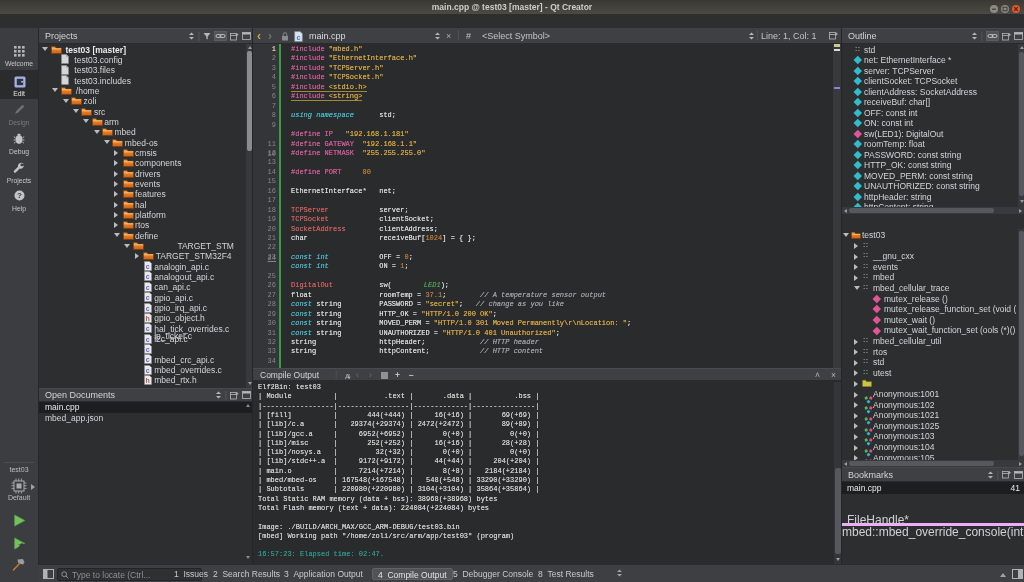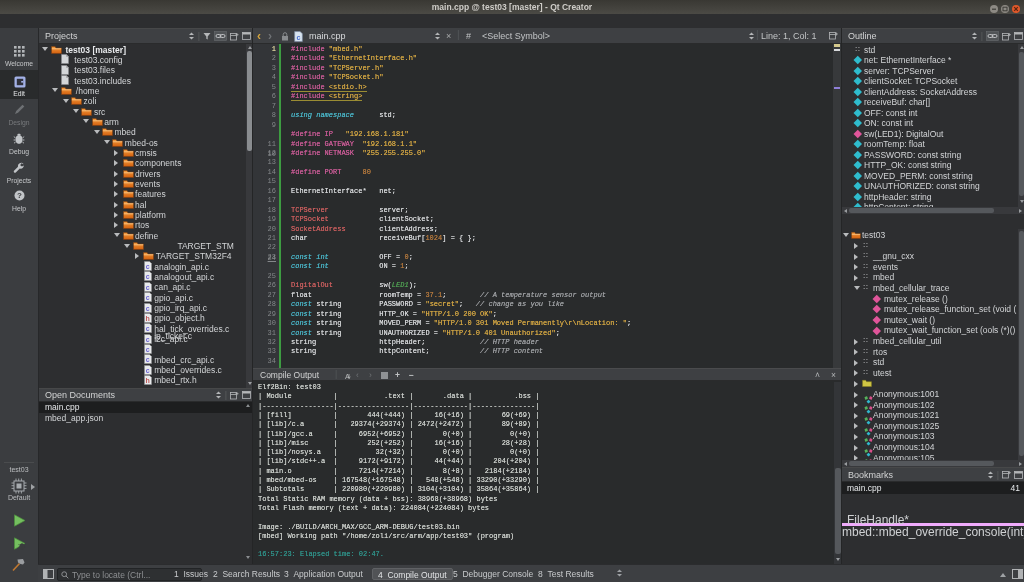--- a/index.html
+++ b/index.html
@@ -32,21 +32,21 @@
 .arr.closed{border-top:3.5px solid transparent;border-bottom:3.5px solid transparent;border-left:4.5px solid #b9bbbd;}
 
 #editor{left:252px;top:28px;width:589px;height:536px;background:#292b2c;border-left:1px solid #242526;}
 #etoolbar{left:0;top:0;width:589px;height:16px;background:#3e4043;border-bottom:1px solid #2a2b2c;color:#c2c4c6;font-size:9px;}
 #gutter{left:0;top:16px;width:26px;height:324px;background:#333538;}
 #gbar{left:26px;top:16px;width:2px;height:324px;background:#3d9c41;}
 .lnum{position:absolute;left:0;width:23px;text-align:right;color:#85888b;font-family:"Liberation Mono",monospace;font-size:7px;}
 .cline{position:absolute;left:38px;white-space:pre;font-family:"Liberation Mono",monospace;font-size:7px;color:#d2d4d6;text-shadow:0 0 0.45px currentColor;}
 .pp{color:#c75a94;} .str{color:#cfa342;} .kw{color:#49b3c5;font-style:italic;}
 .typ{color:#c75d5d;} .num{color:#b0763c;} .com{color:#9b9da0;font-style:italic;}
-.grn{color:#4e9b51;font-style:italic;}
+.grn{color:#4e9b51;font-style:italic;margin-left:32px;}
 .ul{border-bottom:1px solid #9a8c33;}
 
 #cohead{left:0;top:340px;width:589px;height:13px;background:#3e4043;border-top:1px solid #4a4b4d;border-bottom:1px solid #2a2b2c;color:#d2d3d4;font-size:8.5px;}
 .coline{position:absolute;left:5px;white-space:pre;font-family:"Liberation Mono",monospace;font-size:7px;color:#c9cdc9;text-shadow:0 0 0.4px currentColor;}
 .teal{color:#2f9087;}
 
 #rpanel{left:841px;top:28px;width:183px;height:536px;background:#2d2e30;border-left:1px solid #242526;}
 .orow{position:absolute;white-space:nowrap;color:#d3d5d7;font-size:8.5px;}
 .dia{position:absolute;width:5.5px;height:5.5px;transform:rotate(45deg);}
 .cy{background:#2fbccd;} .pk{background:#e0559a;}

